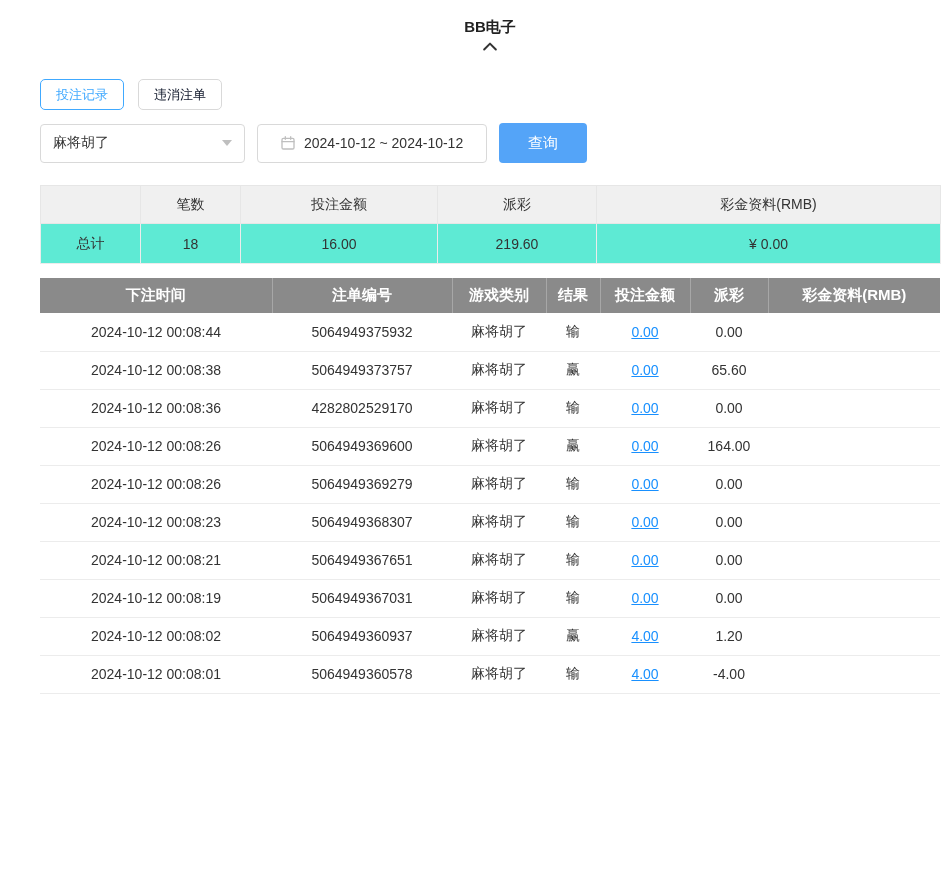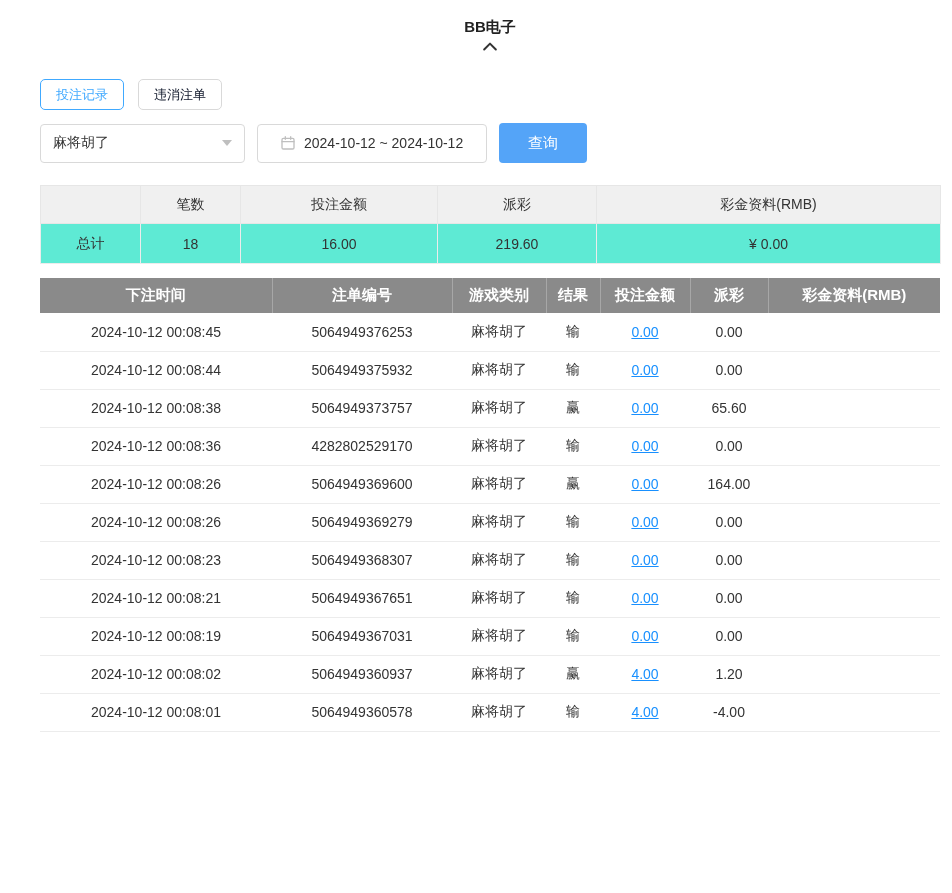--- a/index.html
+++ b/index.html
@@ -160,29 +160,20 @@
         <th>下注时间</th>
         <th>注单编号</th>
         <th>游戏类别</th>
         <th>结果</th>
         <th>投注金额</th>
         <th>派彩</th>
         <th>彩金资料(RMB)</th>
       </tr>
     </thead>
     <tbody>
-  <tr>
-    <td>2024-10-12 00:08:45</td>
-    <td>5064949376253</td>
-    <td>麻将胡了</td>
-    <td>输</td>
-    <td><a class="bet-link">0.00</a></td>
-    <td>0.00</td>
-    <td></td>
-  </tr>
 
   <tr>
     <td>2024-10-12 00:08:44</td>
     <td>5064949375932</td>
     <td>麻将胡了</td>
     <td>输</td>
     <td><a class="bet-link">0.00</a></td>
     <td>0.00</td>
     <td></td>
   </tr>

